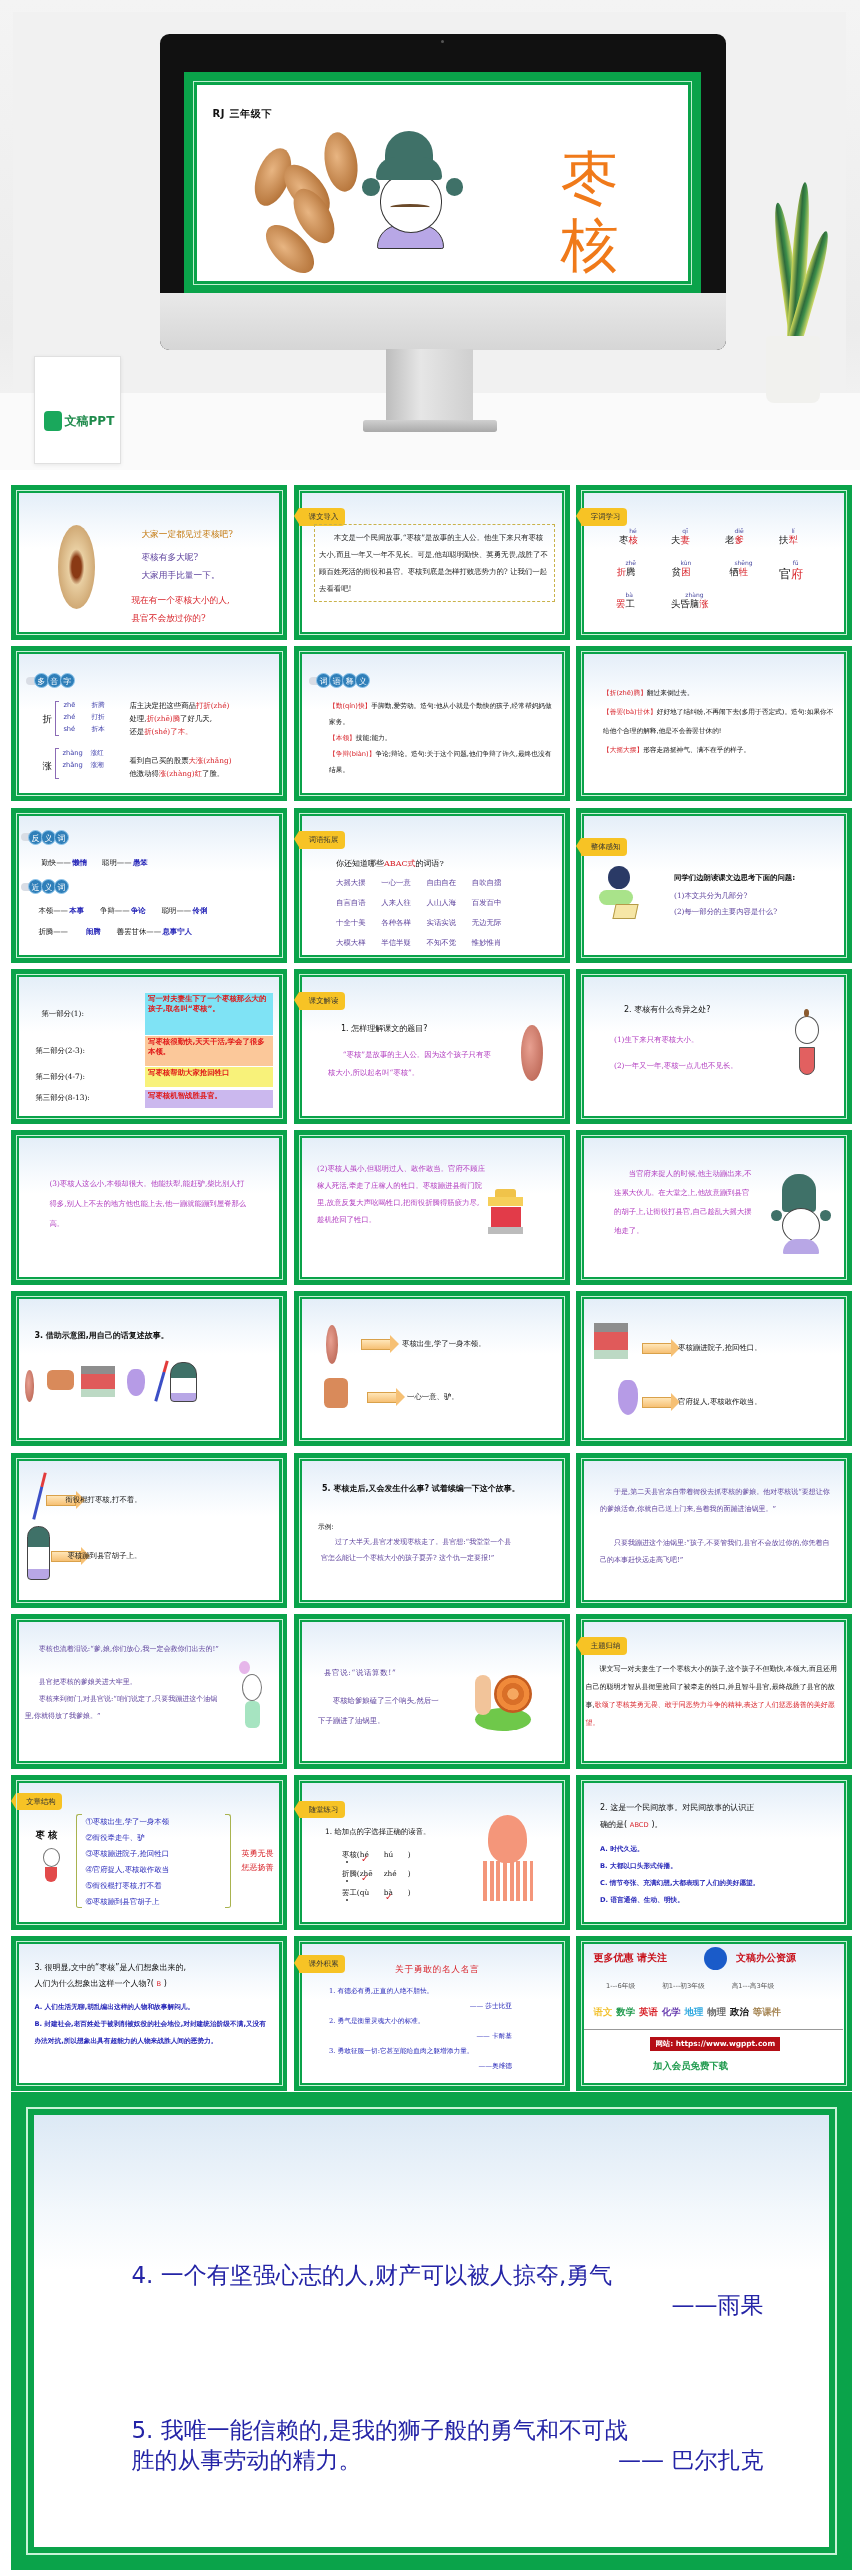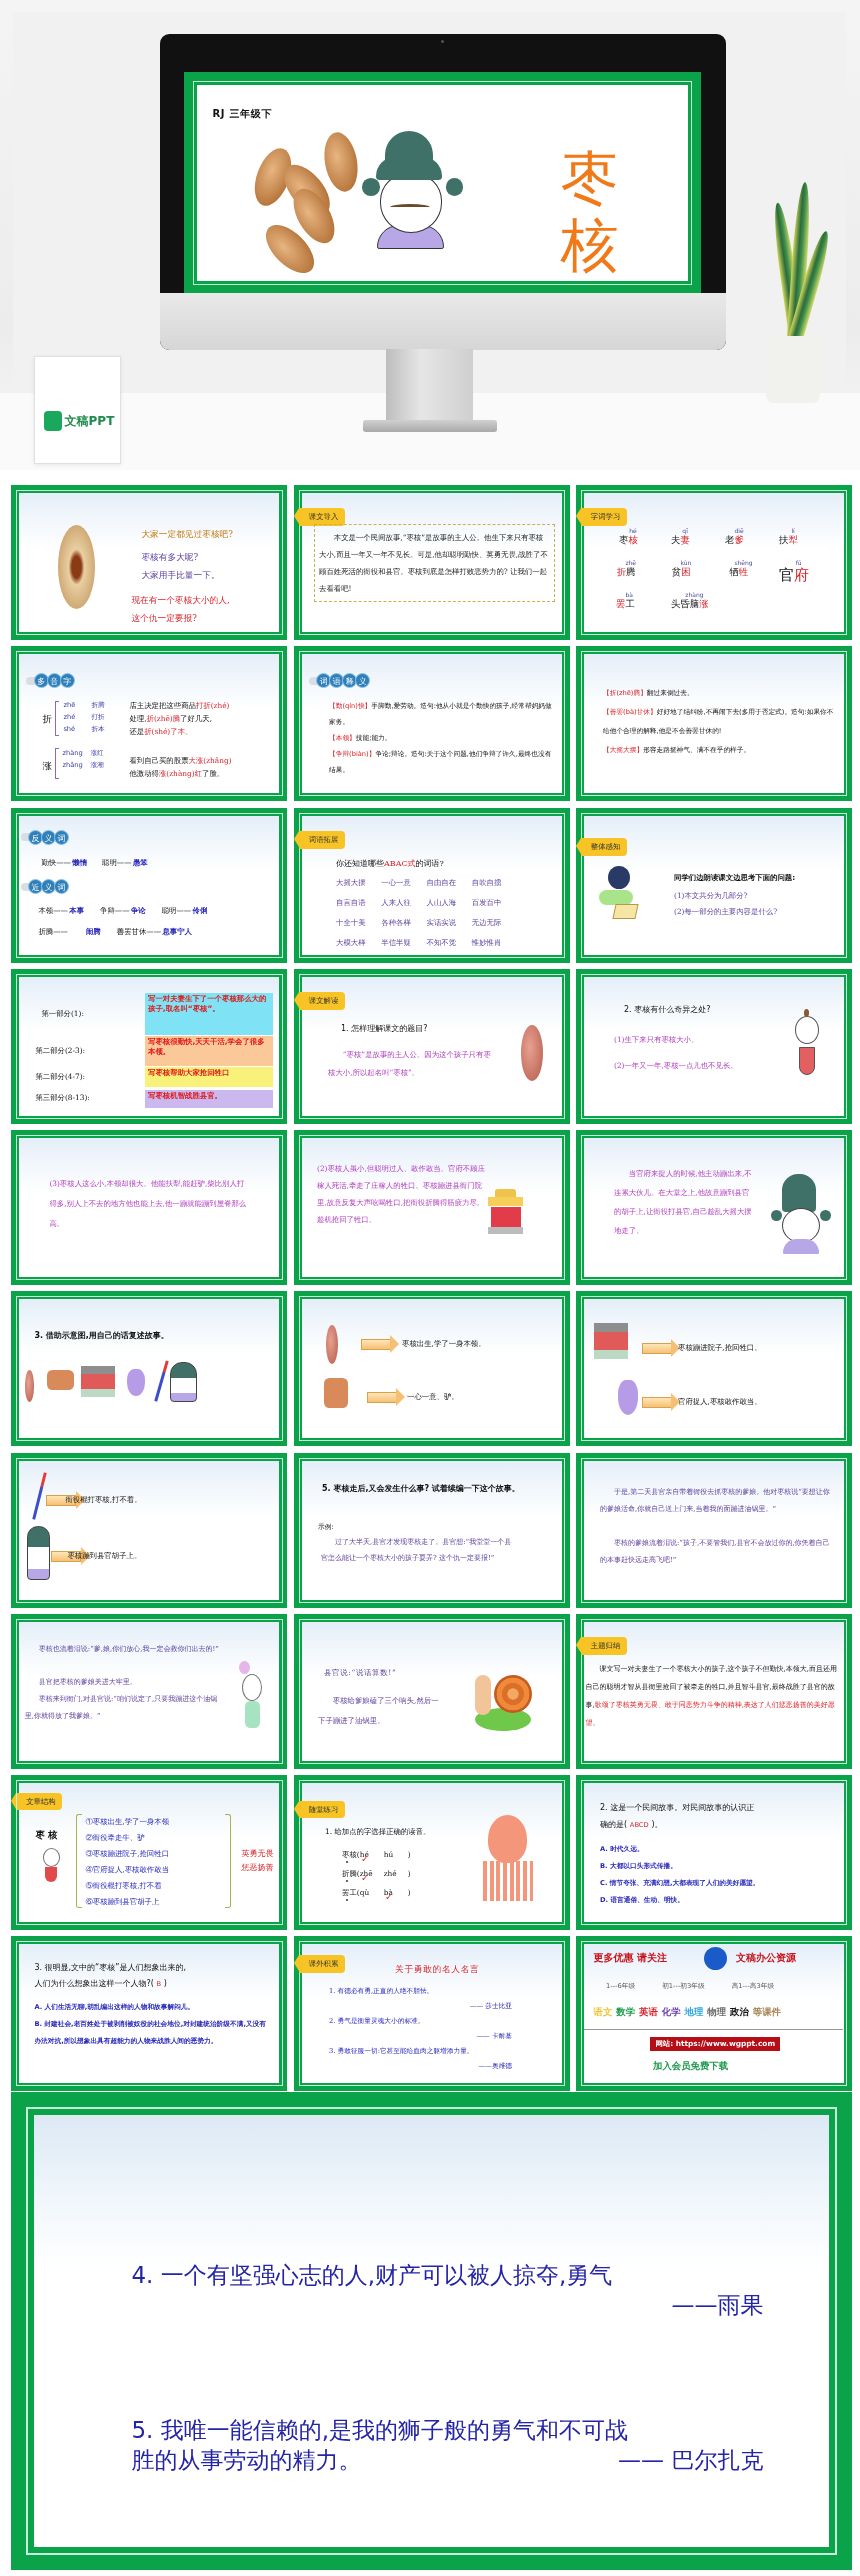--- a/index.html
+++ b/index.html
@@ -142,21 +142,21 @@
 
 <div class="slide" style="left:11.4px;top:485px">
   <div class="ring"></div>
   <div class="paper"></div>
   <div class="content">
     <div style="position:absolute;left:47px;top:40px;width:37px;height:84px;border-radius:50%;background:radial-gradient(ellipse at 50% 50%,#8a3a15 0 18%,#e9cfa2 30%,#caa06a 80%)"></div>
     <div class="line orange" style="left:130px;top:44px;font-size:8.7px">大家一定都见过枣核吧?</div>
     <div class="line violet" style="left:130px;top:67px;font-size:8.7px">枣核有多大呢?</div>
     <div class="line violet" style="left:130px;top:85px;font-size:8.7px">大家用手比量一下。</div>
     <div class="line red" style="left:120px;top:110px;font-size:8.7px">现在有一个枣核大小的人,</div>
-    <div class="line red" style="left:120px;top:128px;font-size:8.7px">这个仇一定要报?</div>
+    <div class="line red" style="left:120px;top:128px;font-size:8.7px">县官不会放过你的?</div>
   </div>
 </div>
 
 <div class="slide" style="left:294px;top:485px">
   <div class="ring"></div>
   <div class="paper"></div>
   <div class="content">
     <div class="tag" style="top:23px">课文导入</div>
     <div class="para" style="left:20px;top:39px;width:241px;padding:4px 4px;border:0.7px dashed #c9b24a;font-size:7.4px;line-height:17px;text-indent:2em">本文是一个民间故事,“枣核”是故事的主人公。他生下来只有枣核大小,而且一年又一年不见长。可是,他却聪明勤快、英勇无畏,战胜了不顾百姓死活的衙役和县官。枣核到底是怎样打败恶势力的? 让我们一起去看看吧!</div>
   </div>
@@ -191,21 +191,21 @@
         <div style="position:absolute;left:95px;top:74px;text-align:center">
           <div class="violet" style="font-size:6px;font-family:'DejaVu Sans',sans-serif;color:#4a4aa0;padding-left:9.4px">kùn</div>
           <div style="font-size:9.4px"><span class="ink">贫</span><span class="red">困</span></div>
         </div>
         <div style="position:absolute;left:149px;top:74px;text-align:center">
           <div class="violet" style="font-size:6px;font-family:'DejaVu Sans',sans-serif;color:#4a4aa0;padding-left:9.4px">shēng</div>
           <div style="font-size:9.4px"><span class="ink">牺</span><span class="red">牲</span></div>
         </div>
         <div style="position:absolute;left:203px;top:74px;text-align:center">
           <div class="violet" style="font-size:6px;font-family:'DejaVu Sans',sans-serif;color:#4a4aa0;padding-left:9.4px">fǔ</div>
-          <div style="font-size:15px"><span class="ink">官</span><span class="red">府</span></div>
+          <div style="font-size:12px"><span class="ink">官</span><span class="red">府</span></div>
         </div>
         <div style="position:absolute;left:40px;top:106px;text-align:left">
           <div class="violet" style="font-size:6px;font-family:'DejaVu Sans',sans-serif;color:#4a4aa0;padding-left:9.4px">bà</div>
           <div style="font-size:9.4px"><span class="red">罢</span><span class="ink">工</span></div>
         </div>
         <div style="position:absolute;left:95px;top:106px;text-align:center">
           <div class="violet" style="font-size:6px;font-family:'DejaVu Sans',sans-serif;color:#4a4aa0;padding-left:9.4px">zhàng</div>
           <div style="font-size:9.4px"><span class="ink">头昏脑</span><span class="red">涨</span></div>
         </div>
       </div>
@@ -500,21 +500,21 @@
     <div class="line ink" style="left:24px;top:70px;font-size:6.7px;font-family:'DejaVu Sans',sans-serif">示例:</div>
     <div class="para violet" style="left:27px;top:82px;width:192px;font-size:7px;line-height:15.5px;text-indent:2em">过了大半天,县官才发现枣核走了。县官想:“我堂堂一个县官怎么能让一个枣核大小的孩子耍弄? 这个仇一定要报!”</div>
   </div>
 </div>
 
 <div class="slide" style="left:576px;top:1453px">
   <div class="ring"></div>
   <div class="paper"></div>
   <div class="content">
     <div class="para violet" style="left:24px;top:31px;width:234px;font-size:7px;line-height:17px;text-indent:2em">于是,第二天县官亲自带着衙役去抓枣核的爹娘。他对枣核说“要想让你的爹娘活命,你就自己送上门来,当着我的面蹦进油锅里。”</div>
-    <div class="para violet" style="left:24px;top:82px;width:234px;font-size:7px;line-height:17px;text-indent:2em">枣核的爹娘流着泪说:“孩子,不要管我们,县官不会放过你的,你凭着自己的本事赶快远走高飞吧!”</div>
+    <div class="para violet" style="left:24px;top:82px;width:234px;font-size:7px;line-height:17px;text-indent:2em">只要我蹦进这个油锅里:“孩子,不要管我们,县官不会放过你的,你凭着自己的本事赶快远走高飞吧!”</div>
   </div>
 </div>
 
 <div class="slide" style="left:11.4px;top:1614px">
   <div class="ring"></div>
   <div class="paper"></div>
   <div class="content">
     <div class="para violet" style="left:13.4px;top:27px;width:199px;font-size:7px;line-height:17px;text-indent:2em">枣核也流着泪说:“爹,娘,你们放心,我一定会救你们出去的!”</div>
     <div class="para violet" style="left:13.4px;top:60px;width:199px;font-size:7px;line-height:17px;text-indent:2em">县官把枣核的爹娘关进大牢里。</div>
     <div class="para violet" style="left:13.4px;top:77px;width:199px;font-size:7px;line-height:17px;text-indent:2em">枣核来到衙门,对县官说:“咱们说定了,只要我蹦进这个油锅里,你就得放了我爹娘。”</div>

